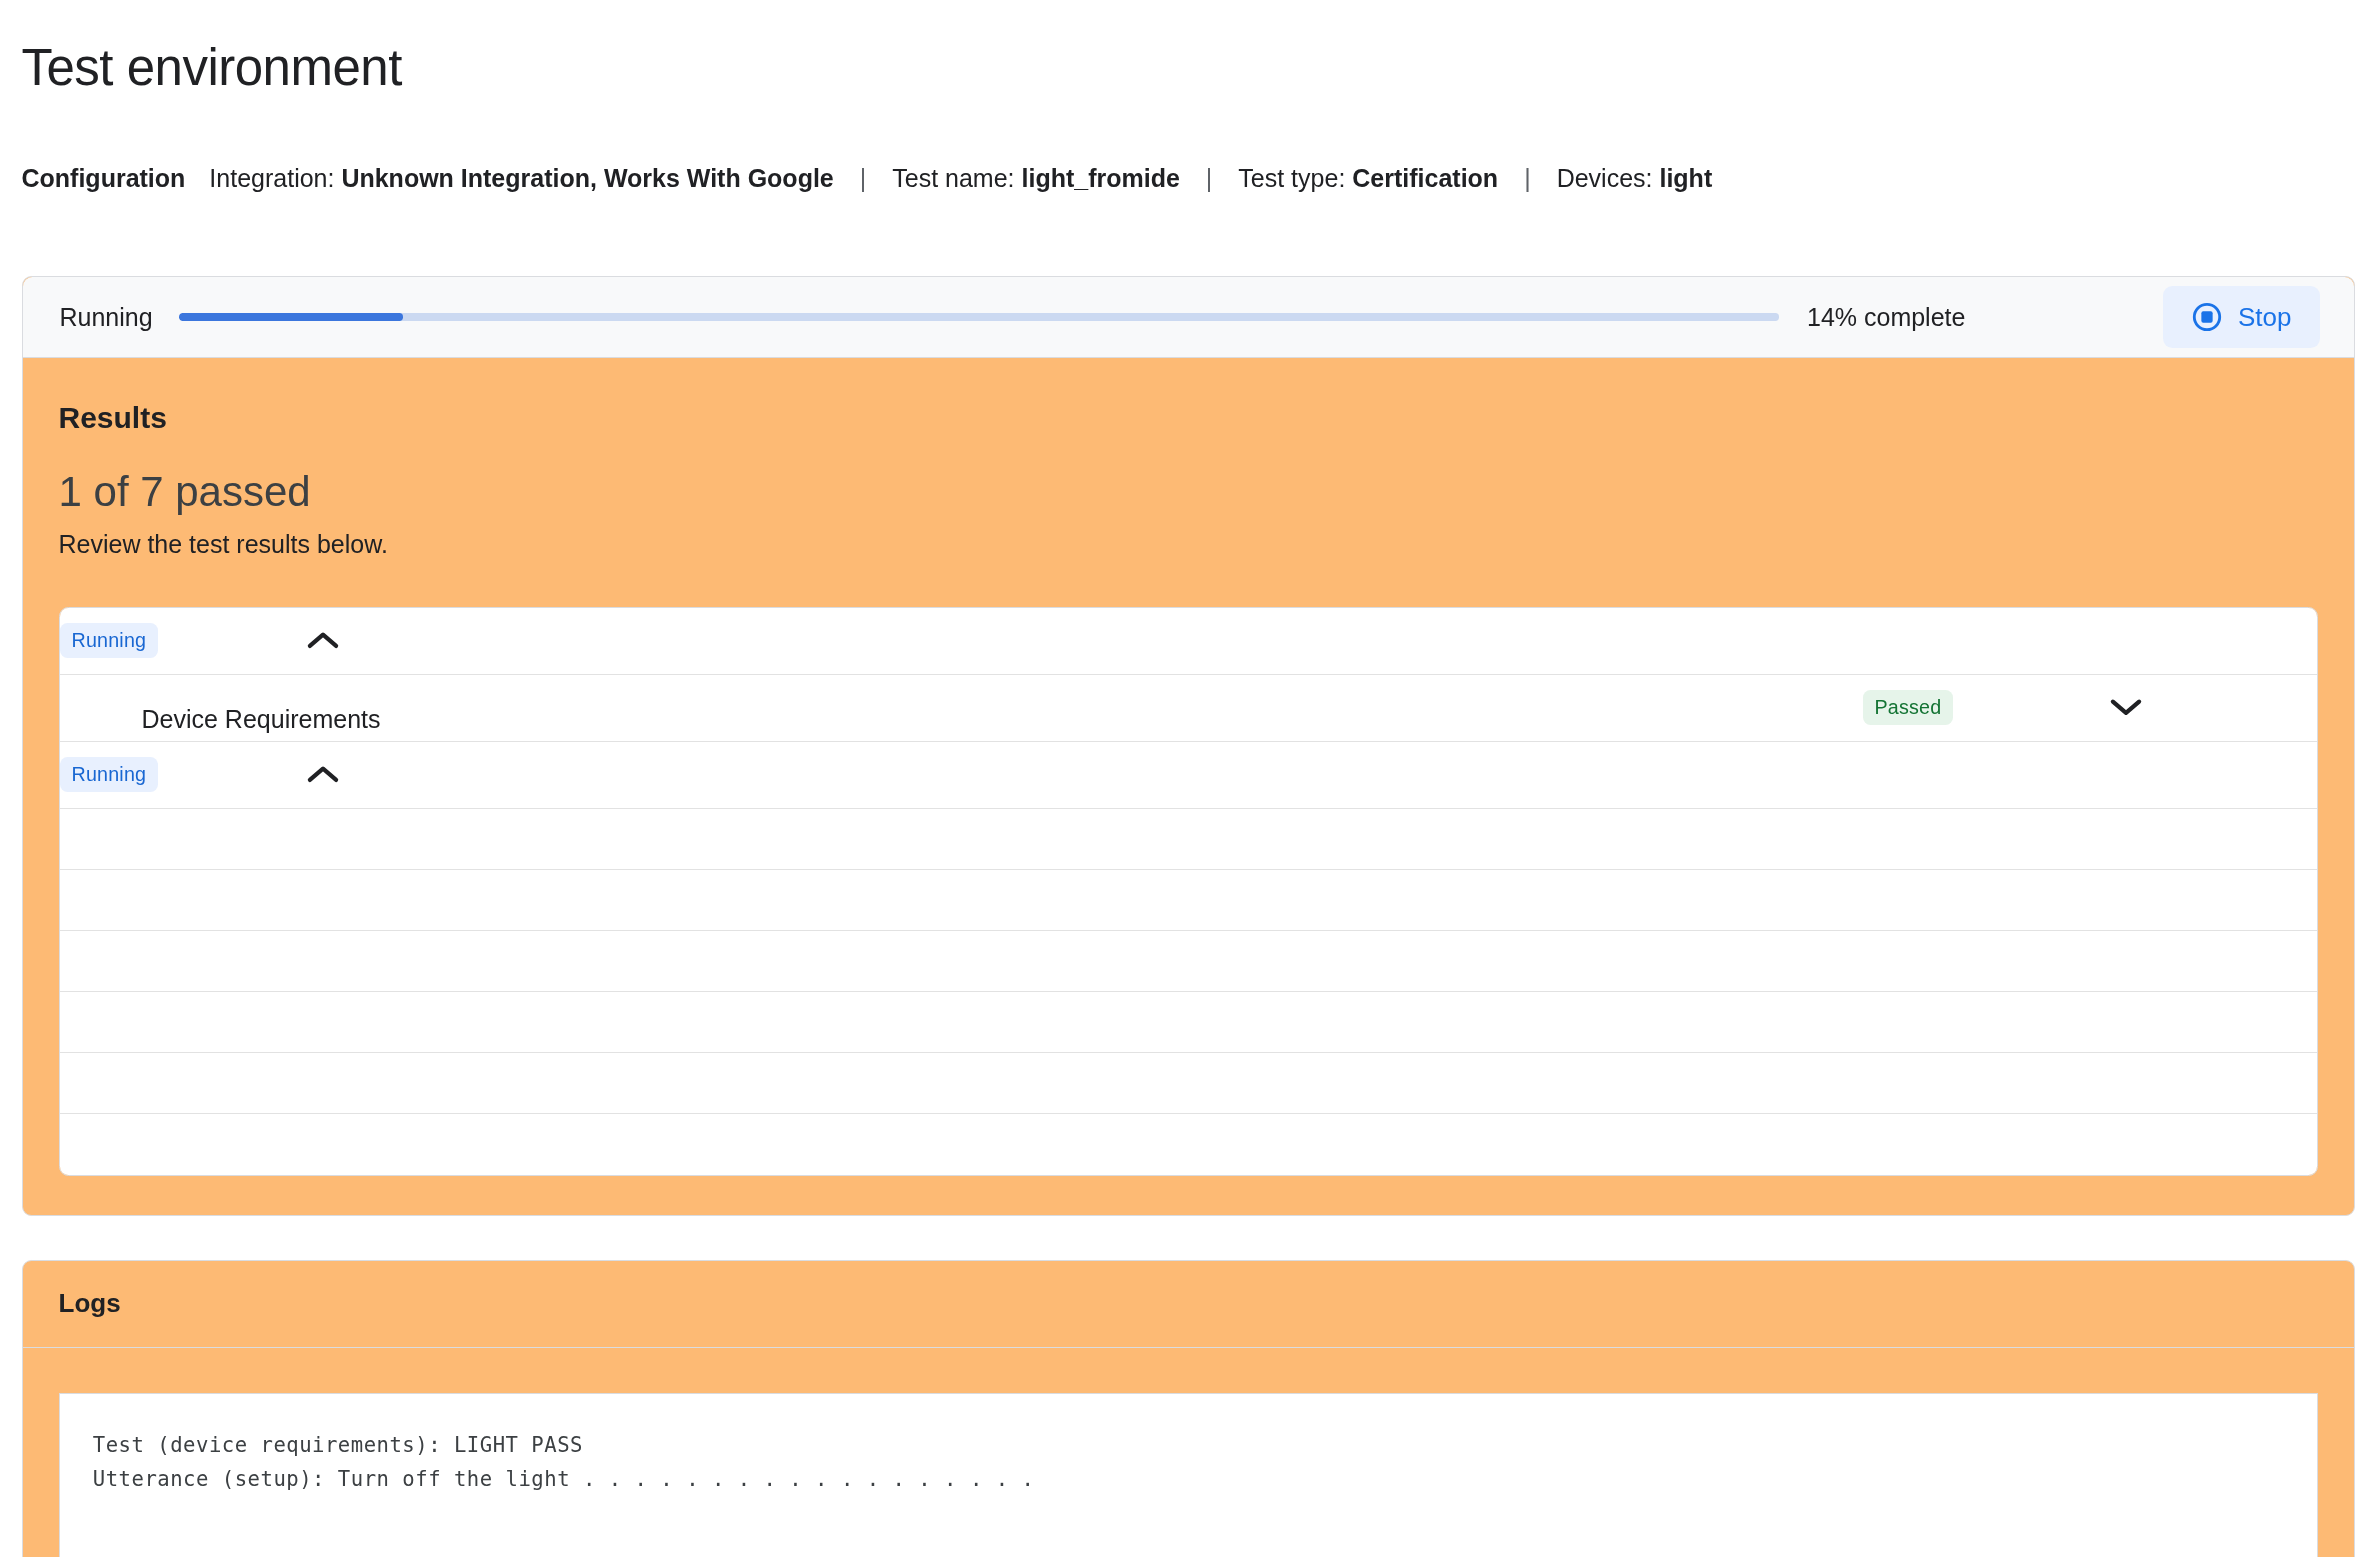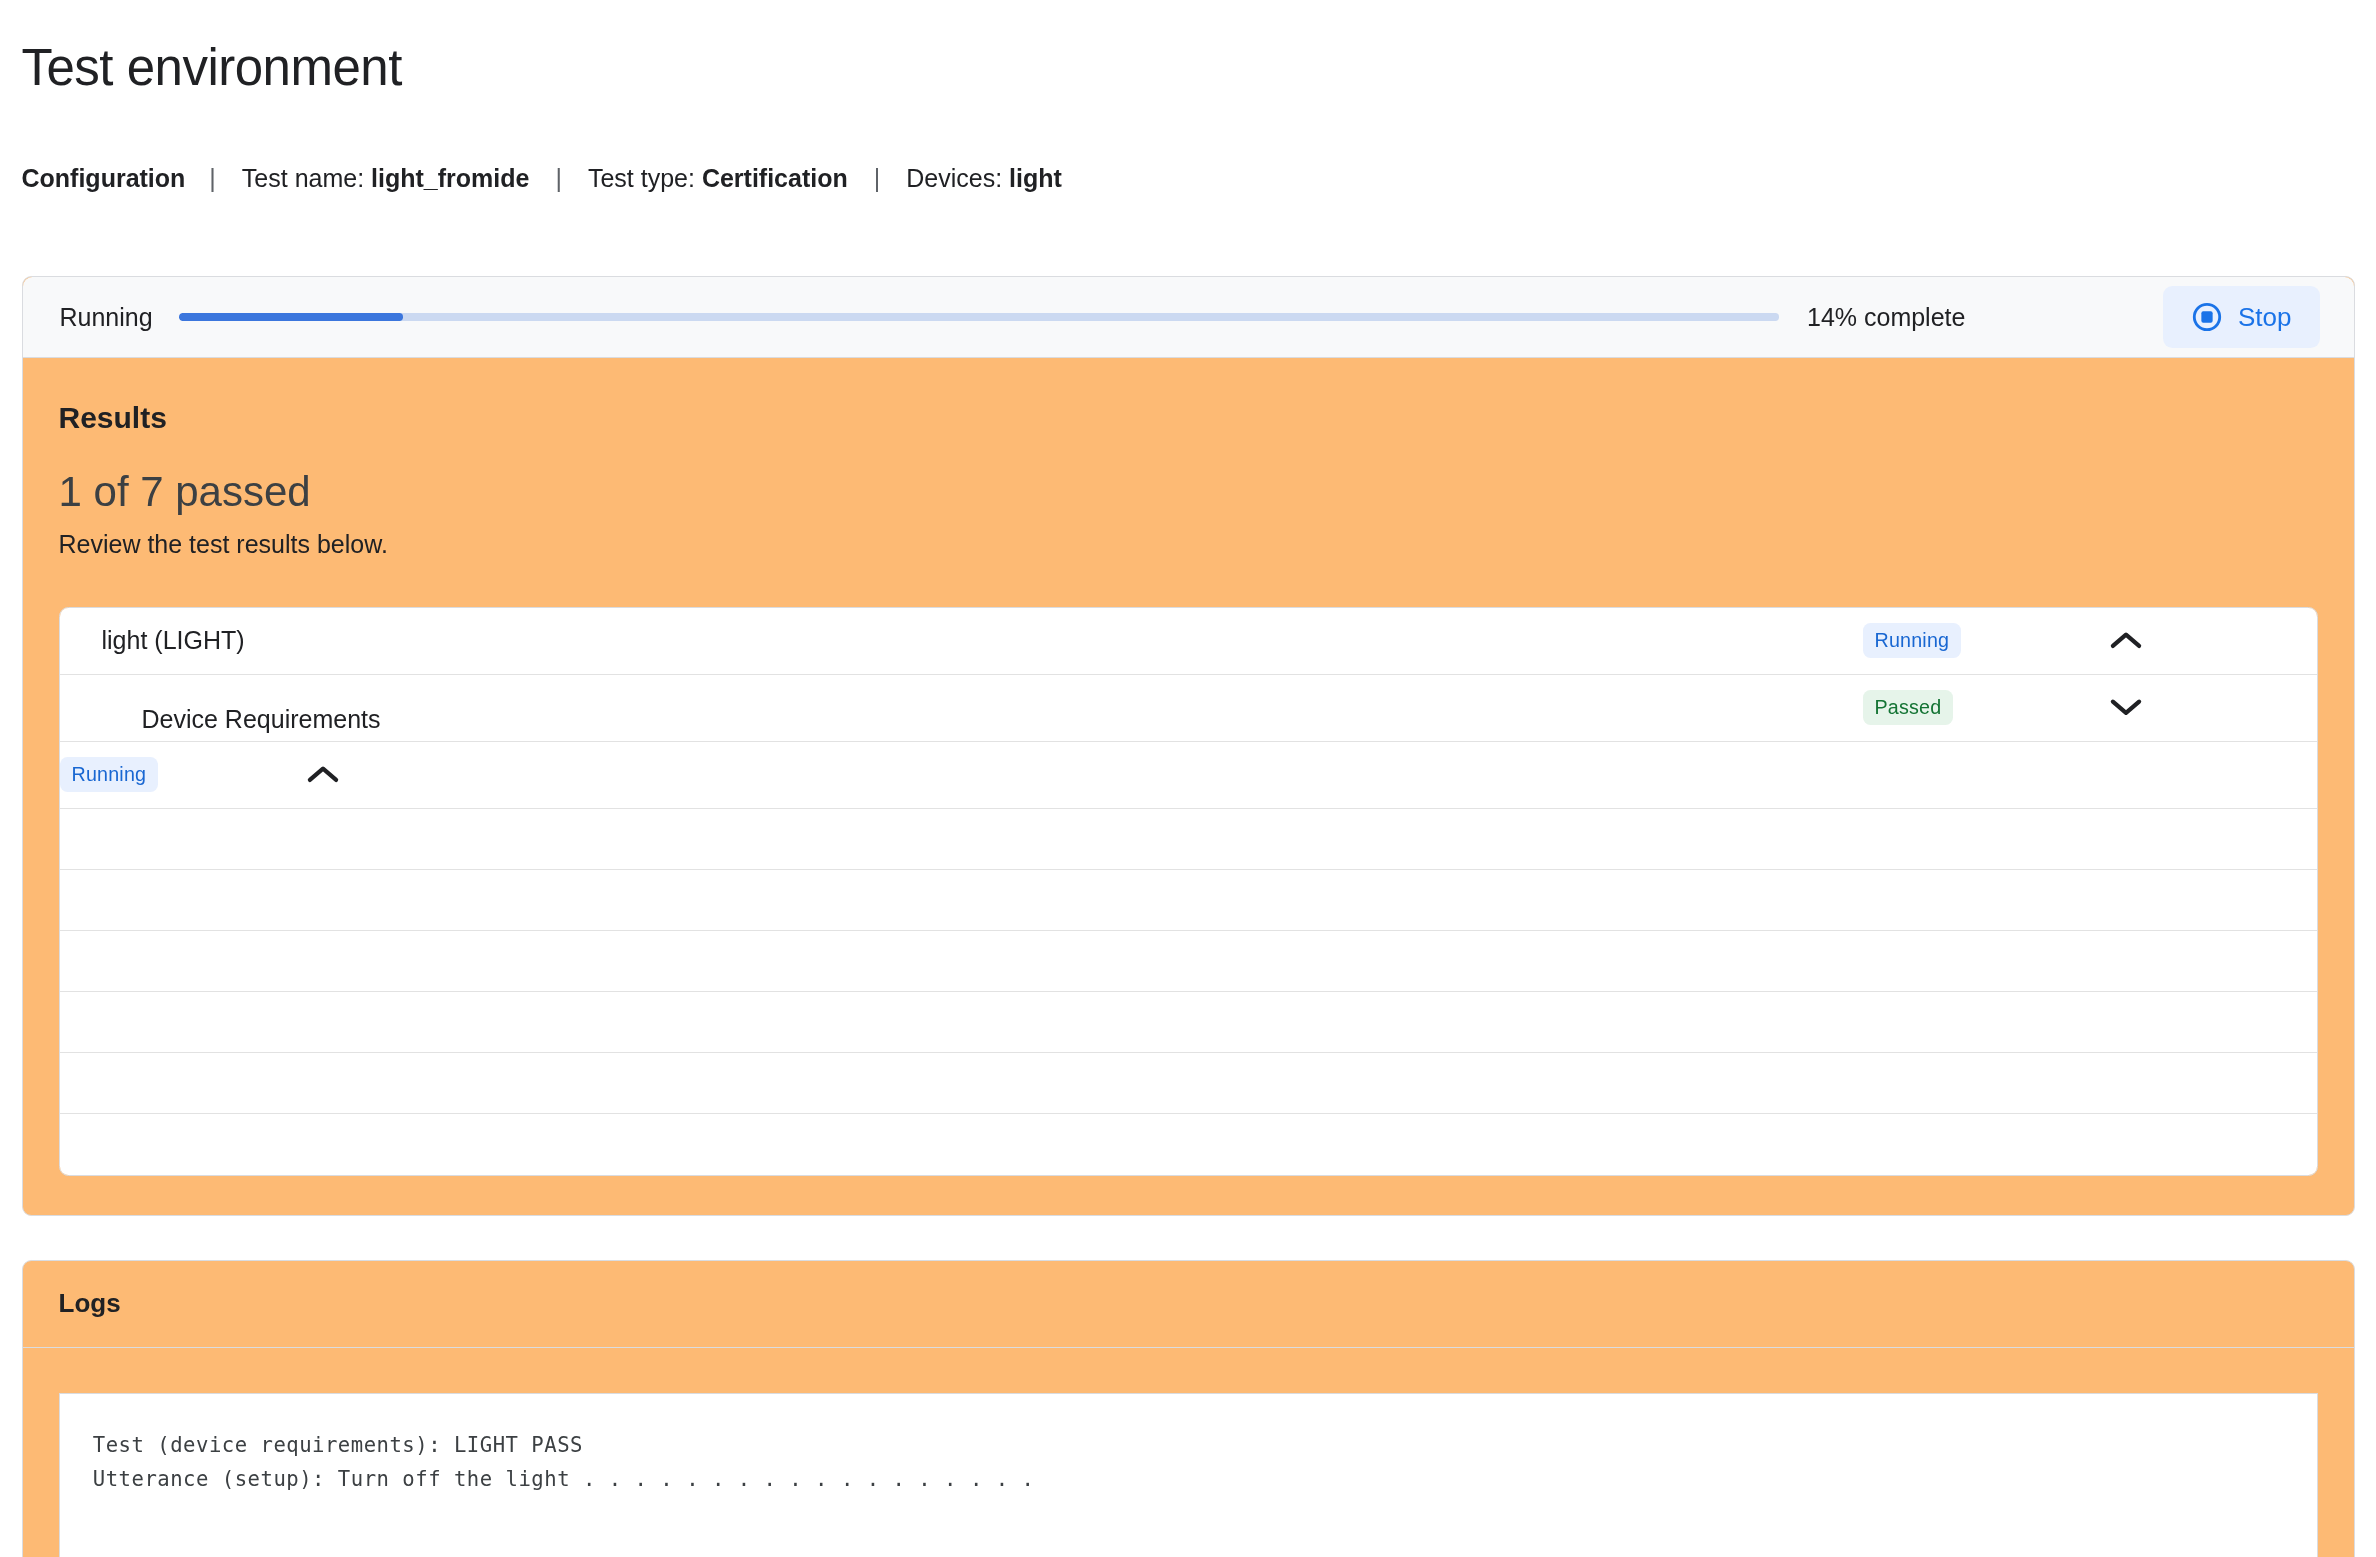--- a/index.html
+++ b/index.html
@@ -110,20 +110,21 @@
 <body>
 
 <div class="page">
 
   <h1 class="page-title">Test environment</h1>
 
   <div class="config-bar">
     <span class="config-label">Configuration</span>
     <span class="cfg-items">
 
+        <span class="cfg-item"><span class="cfg-key">Integration: </span><span class="cfg-val">Unknown Integration, Works With Google</span></span>
 
         <span class="cfg-sep">|</span>
         <span class="cfg-item"><span class="cfg-key">Test name: </span><span class="cfg-val">light_fromide</span></span>
 
         <span class="cfg-sep">|</span>
         <span class="cfg-item"><span class="cfg-key">Test type: </span><span class="cfg-val">Certification</span></span>
 
         <span class="cfg-sep">|</span>
         <span class="cfg-item"><span class="cfg-key">Devices: </span><span class="cfg-val">light</span></span>
       </span>
@@ -149,21 +150,20 @@
     </div>
 
     <div class="results-body">
       <h2 class="section-heading">Results</h2>
       <div class="results-summary">1 of 7 passed</div>
       <div class="results-subtitle">Review the test results below.</div>
 
       <div class="rtable">
 
           <div class="row indent-1">
-            <span class="row-name">light (LIGHT)</span>
             <span class="badge-cell">
               <span class="badge st-running">Running</span>
             </span>
             <span class="chev-cell">
               <span class="chev chev-up">
                 <svg width="34" height="20.6" viewBox="0 0 36 22">
                   <polyline points="4,17 18,5 32,17" fill="none" stroke="#202124" stroke-width="4.5" stroke-linecap="round" stroke-linejoin="round"></polyline>
                 </svg>
               </span>
             </span>

